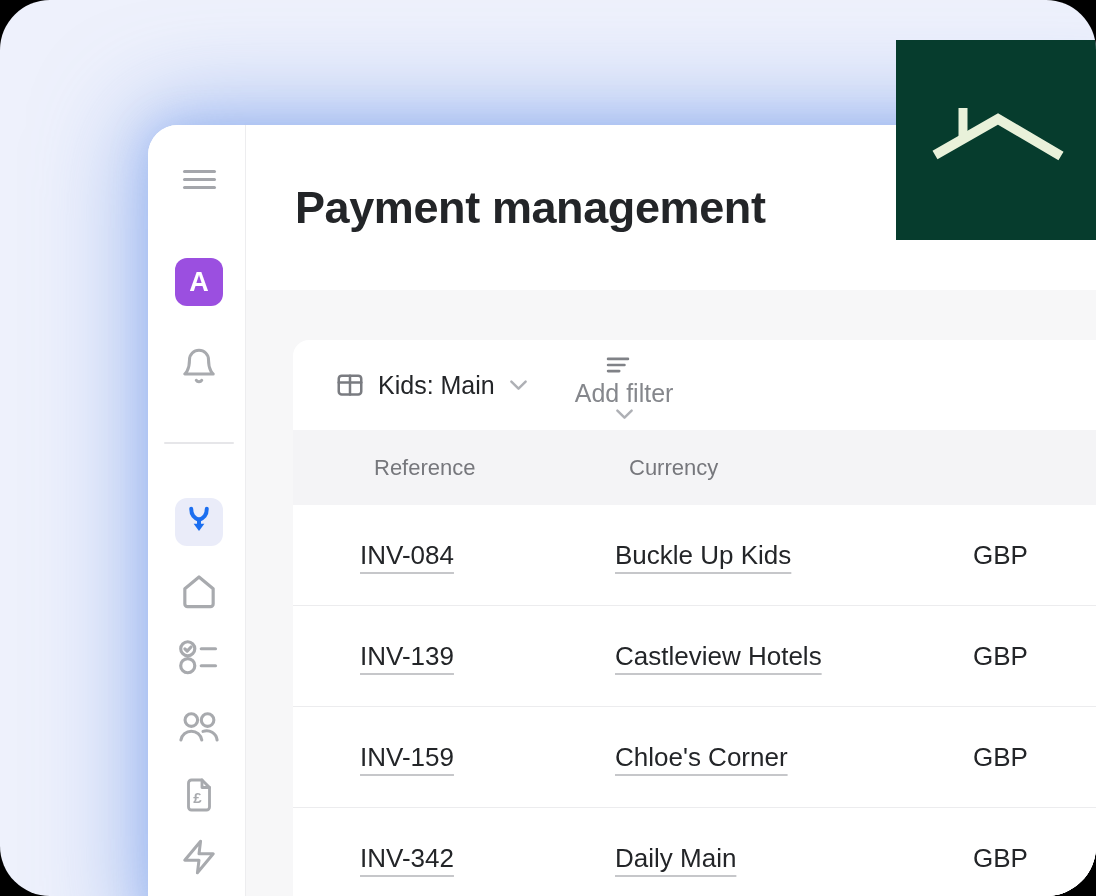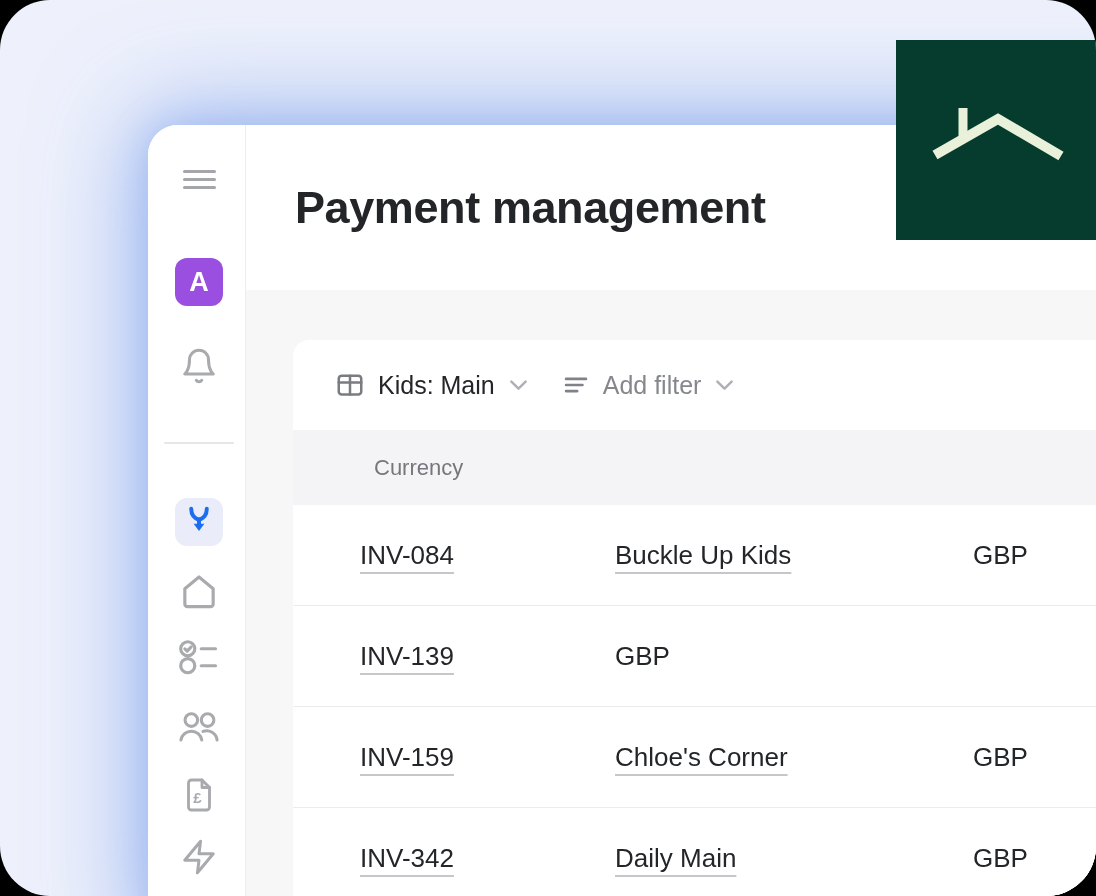--- a/index.html
+++ b/index.html
@@ -45,21 +45,21 @@
   .page-header{height:165px;flex:0 0 165px;background:#fff;display:flex;align-items:center;padding-left:49px;}
   .page-title{font-size:45px;font-weight:700;color:#232528;letter-spacing:-0.4px;text-align:center;}
   .content{flex:1;background:#f7f7f8;padding:50px 0 0 47px;}
   .panel{background:#fff;border-radius:16px 0 0 0;min-height:560px;}
   .toolbar{height:90px;display:flex;align-items:center;padding-left:42px;}
   .tool-group{display:flex;align-items:center;}
   .tool-icon{display:flex;align-items:center;}
   .view-label{font-size:25px;color:#232528;margin-left:13px;}
   .addfilter-label{font-size:25px;color:#85878c;margin-left:13px;}
   .chev{margin-left:14px;display:flex;align-items:center;}
-  .group-filter{margin-left:34px;}
+  .group-filter{margin-left:34px;flex-direction:column;}
 
   
   .thead{display:grid;grid-template-columns:255px 358px 1fr;height:75px;align-items:center;background:#f4f4f6;}
   .th{padding-left:81px;font-size:22px;color:#76777c;white-space:nowrap;}
   .tr{display:grid;grid-template-columns:255px 358px 1fr;height:100px;align-items:center;background:#fff;}
   .tr + .tr{border-top:1px solid #ececee;}
   .td{padding-left:67px;font-size:26px;color:#232528;white-space:nowrap;}
   .cell-link{
     color:#232528;cursor:pointer;text-decoration:underline;
     text-decoration-color:#c6c7ca;text-decoration-thickness:2px;text-underline-offset:8px;
@@ -196,32 +196,34 @@
               <span class="addfilter-label">Add filter</span>
               <span class="chev">
                 <svg width="19" height="12" viewBox="0 0 16 10" fill="none" stroke="#aeb0b5" stroke-width="2.1" stroke-linecap="round" stroke-linejoin="round">
                   <path d="M2 2.2 L8 8 L14 2.2"></path>
                 </svg>
               </span>
             </div>
           </div>
 
           <div class="thead">
+            <div class="th">Reference</div>
             <div class="th">Currency</div>
           </div>
 
           <div>
   <div class="tr">
     <div class="td"><a class="cell-link">INV-084</a></div>
     <div class="td"><a class="cell-link">Buckle Up Kids</a></div>
     <div class="td"><span>GBP</span></div>
   </div>
 
   <div class="tr">
     <div class="td"><a class="cell-link">INV-139</a></div>
+    <div class="td"><a class="cell-link">Castleview Hotels</a></div>
     <div class="td"><span>GBP</span></div>
   </div>
 
   <div class="tr">
     <div class="td"><a class="cell-link">INV-159</a></div>
     <div class="td"><a class="cell-link">Chloe's Corner</a></div>
     <div class="td"><span>GBP</span></div>
   </div>
 
   <div class="tr">

